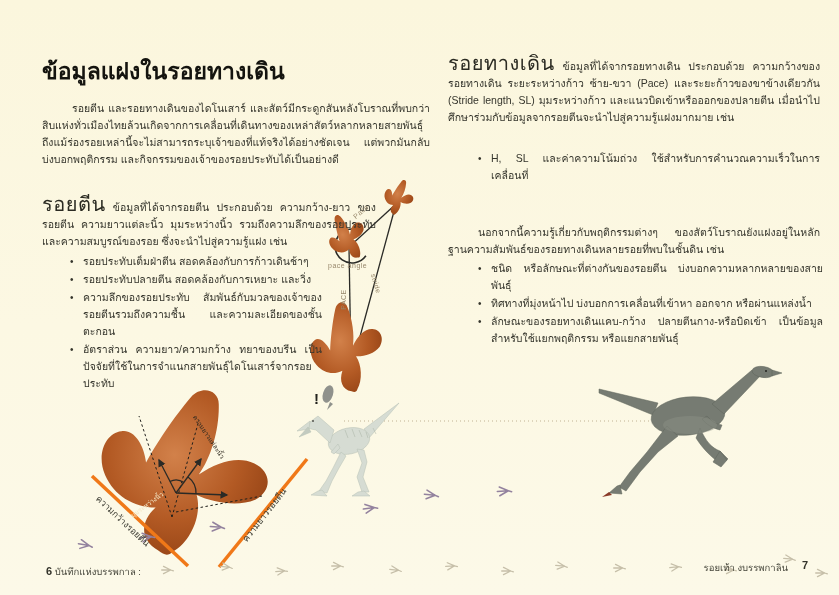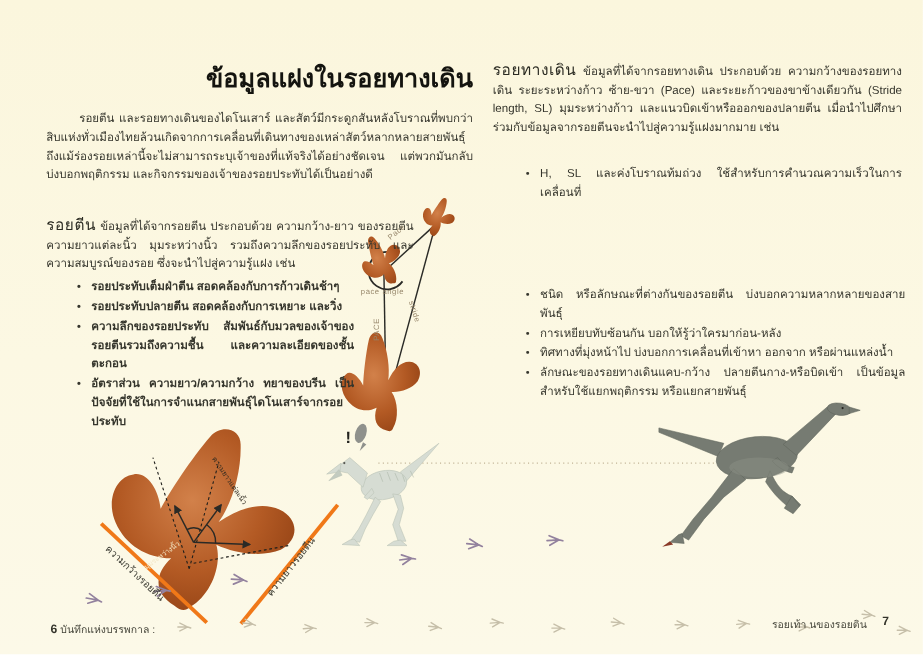--- a/index.html
+++ b/index.html
@@ -3,23 +3,23 @@
 <meta charset="utf-8">
 <style>
   html,body{margin:0;padding:0;}
   #stage{
     position:relative;width:839px;height:595px;overflow:hidden;
     background:linear-gradient(180deg,#fbf6dd 0%,#fcf8e3 55%,#fcf9e8 100%);
     font-family:"Liberation Sans","DejaVu Sans",sans-serif;
     color:#35352c;
   }
   .txt{position:absolute;z-index:3;font-size:10.5px;line-height:17px;text-align:justify;}
-  .title{font-size:23px;font-weight:bold;color:#14140f;text-align:right;line-height:30px;}
+  .title{font-size:23px;font-weight:bold;color:#14140f;text-align:left;line-height:30px;}
   .indent{text-indent:30px;}
-  .term{font-size:14px;letter-spacing:.5px;color:#2b2b22;}
+  .term{font-size:20px;letter-spacing:.5px;color:#2b2b22;}
   ul.blt{list-style:none;margin:0;padding:0;}
   ul.blt li{position:relative;padding-left:13px;margin:0 0 1px 0;}
   ul.blt li::before{content:"•";position:absolute;left:0;top:0;font-size:10px;}
   .lbl{position:absolute;z-index:4;white-space:nowrap;}
   .hand{font-size:7px;color:#97876b;letter-spacing:.5px;}
   .meas{font-size:9px;color:#3c3c33;}
   .footer{position:absolute;z-index:3;font-size:9.5px;color:#45453a;}
   .pgnum{font-size:11px;font-weight:bold;color:#33332a;}
   svg.layer{position:absolute;left:0;top:0;z-index:1;}
   .excl{position:absolute;z-index:4;font-size:15px;font-weight:bold;color:#23231e;}
@@ -143,50 +143,50 @@
 
   <div class="txt title" style="left:42px;top:56px;width:388px;">ข้อมูลแฝงในรอยทางเดิน</div>
 
   <div class="txt indent" style="left:42px;top:100px;width:388px;">รอยตีน และรอยทางเดินของไดโนเสาร์ และสัตว์มีกระดูกสันหลังโบราณที่พบกว่าสิบแห่งทั่วเมืองไทยล้วนเกิดจากการเคลื่อนที่เดินทางของเหล่าสัตว์หลากหลายสายพันธุ์ ถึงแม้ร่องรอยเหล่านี้จะไม่สามารถระบุเจ้าของที่แท้จริงได้อย่างชัดเจน แต่พวกมันกลับบ่งบอกพฤติกรรม และกิจกรรมของเจ้าของรอยประทับได้เป็นอย่างดี</div>
 
   <div class="txt" style="left:42px;top:196px;width:334px;">
     <span class="term">รอยตีน</span>
     <span>ข้อมูลที่ได้จากรอยตีน ประกอบด้วย ความกว้าง-ยาว ของรอยตีน ความยาวแต่ละนิ้ว มุมระหว่างนิ้ว รวมถึงความลึกของรอยประทับ และความสมบูรณ์ของรอย ซึ่งจะนำไปสู่ความรู้แฝง เช่น</span>
   </div>
 
-  <ul class="blt txt" style="left:70px;top:253px;width:252px;font-weight:bold;">
+  <ul class="blt txt" style="left:70px;top:253px;width:252px;">
     <li>รอยประทับเต็มฝ่าตีน สอดคล้องกับการก้าวเดินช้าๆ</li>
     <li>รอยประทับปลายตีน สอดคล้องกับการเหยาะ และวิ่ง</li>
     <li>ความลึกของรอยประทับ สัมพันธ์กับมวลของเจ้าของรอยตีนรวมถึงความชื้น และความละเอียดของชั้นตะกอน</li>
     <li>อัตราส่วน ความยาว/ความกว้าง ทยาของบรีน เป็นปัจจัยที่ใช้ในการจำแนกสายพันธุ์ไดโนเสาร์จากรอยประทับ</li>
   </ul>
 
   <div class="footer" style="left:46px;top:564px;">
     <span class="pgnum">6</span>
     <span style="margin-left:0;">บันทึกแห่งบรรพกาล :</span>
   </div>
 
   <div class="txt" style="left:448px;top:55px;width:372px;">
     <span class="term">รอยทางเดิน</span>
     <span>ข้อมูลที่ได้จากรอยทางเดิน ประกอบด้วย ความกว้างของรอยทางเดิน ระยะระหว่างก้าว ซ้าย-ขวา (Pace) และระยะก้าวของขาข้างเดียวกัน (Stride length, SL) มุมระหว่างก้าว และแนวบิดเข้าหรือออกของปลายตีน เมื่อนำไปศึกษาร่วมกับข้อมูลจากรอยตีนจะนำไปสู่ความรู้แฝงมากมาย เช่น</span>
   </div>
 
   <ul class="blt txt" style="left:478px;top:150px;width:342px;">
-    <li>H, SL และค่งโบราณท้มถ่วง ใช้สำหรับการคำนวณความเร็วในการเคลื่อนที่</li>
+    <li>H, SL และค่าความโน้มถ่วง ใช้สำหรับการคำนวณความเร็วในการเคลื่อนที่</li>
   </ul>
 
+  <div class="txt indent" style="left:448px;top:224px;width:372px;">นอกจากนี้ความรู้เกี่ยวกับพฤติกรรมต่างๆ ของสัตว์โบราณยังแฝงอยู่ในหลักฐานความสัมพันธ์ของรอยทางเดินหลายรอยที่พบในชั้นดิน เช่น</div>
 
   <ul class="blt txt" style="left:478px;top:260px;width:345px;">
     <li>ชนิด หรือลักษณะที่ต่างกันของรอยตีน บ่งบอกความหลากหลายของสายพันธุ์</li>
-    <li>การเหยียบทับซ้อนกัน บอกให้รู้ว่าใครมาก่อน-หลัง</li>
     <li>ทิศทางที่มุ่งหน้าไป บ่งบอกการเคลื่อนที่เข้าหา ออกจาก หรือผ่านแหล่งน้ำ</li>
     <li>ลักษณะของรอยทางเดินแคบ-กว้าง ปลายตีนกาง-หรือบิดเข้า เป็นข้อมูลสำหรับใช้แยกพฤติกรรม หรือแยกสายพันธุ์</li>
   </ul>
 
-  <div class="footer" style="left:688px;top:560px;width:100px;text-align:right;">รอยเท้า นของรอยติน</div>
+  <div class="footer" style="left:688px;top:560px;width:100px;text-align:right;">รอยเท้า งบรรพกาลิน</div>
   <div class="footer pgnum" style="left:802px;top:559px;">7</div>
 
   <div class="lbl hand" style="left:352px;top:208px;transform:rotate(-40deg);">Pace</div>
   <div class="lbl hand" style="left:328px;top:262px;">pace angle</div>
   <div class="lbl hand" style="left:333px;top:296px;transform:rotate(-90deg);">PACE</div>
   <div class="lbl hand" style="left:366px;top:280px;transform:rotate(73deg);">stride</div>
 
   <div class="lbl" style="left:183px;top:432px;transform:rotate(56deg);font-size:6.5px;color:#2f2a20;">ความยาวแต่ละนิ้ว</div>
   <div class="lbl" style="left:128px;top:500px;transform:rotate(-36deg);font-size:6.5px;color:#f3e7c6;">มุมระหว่างนิ้ว</div>
   <div class="lbl meas" style="left:88px;top:514px;transform:rotate(43deg);">ความกว้างรอยตีน</div>

